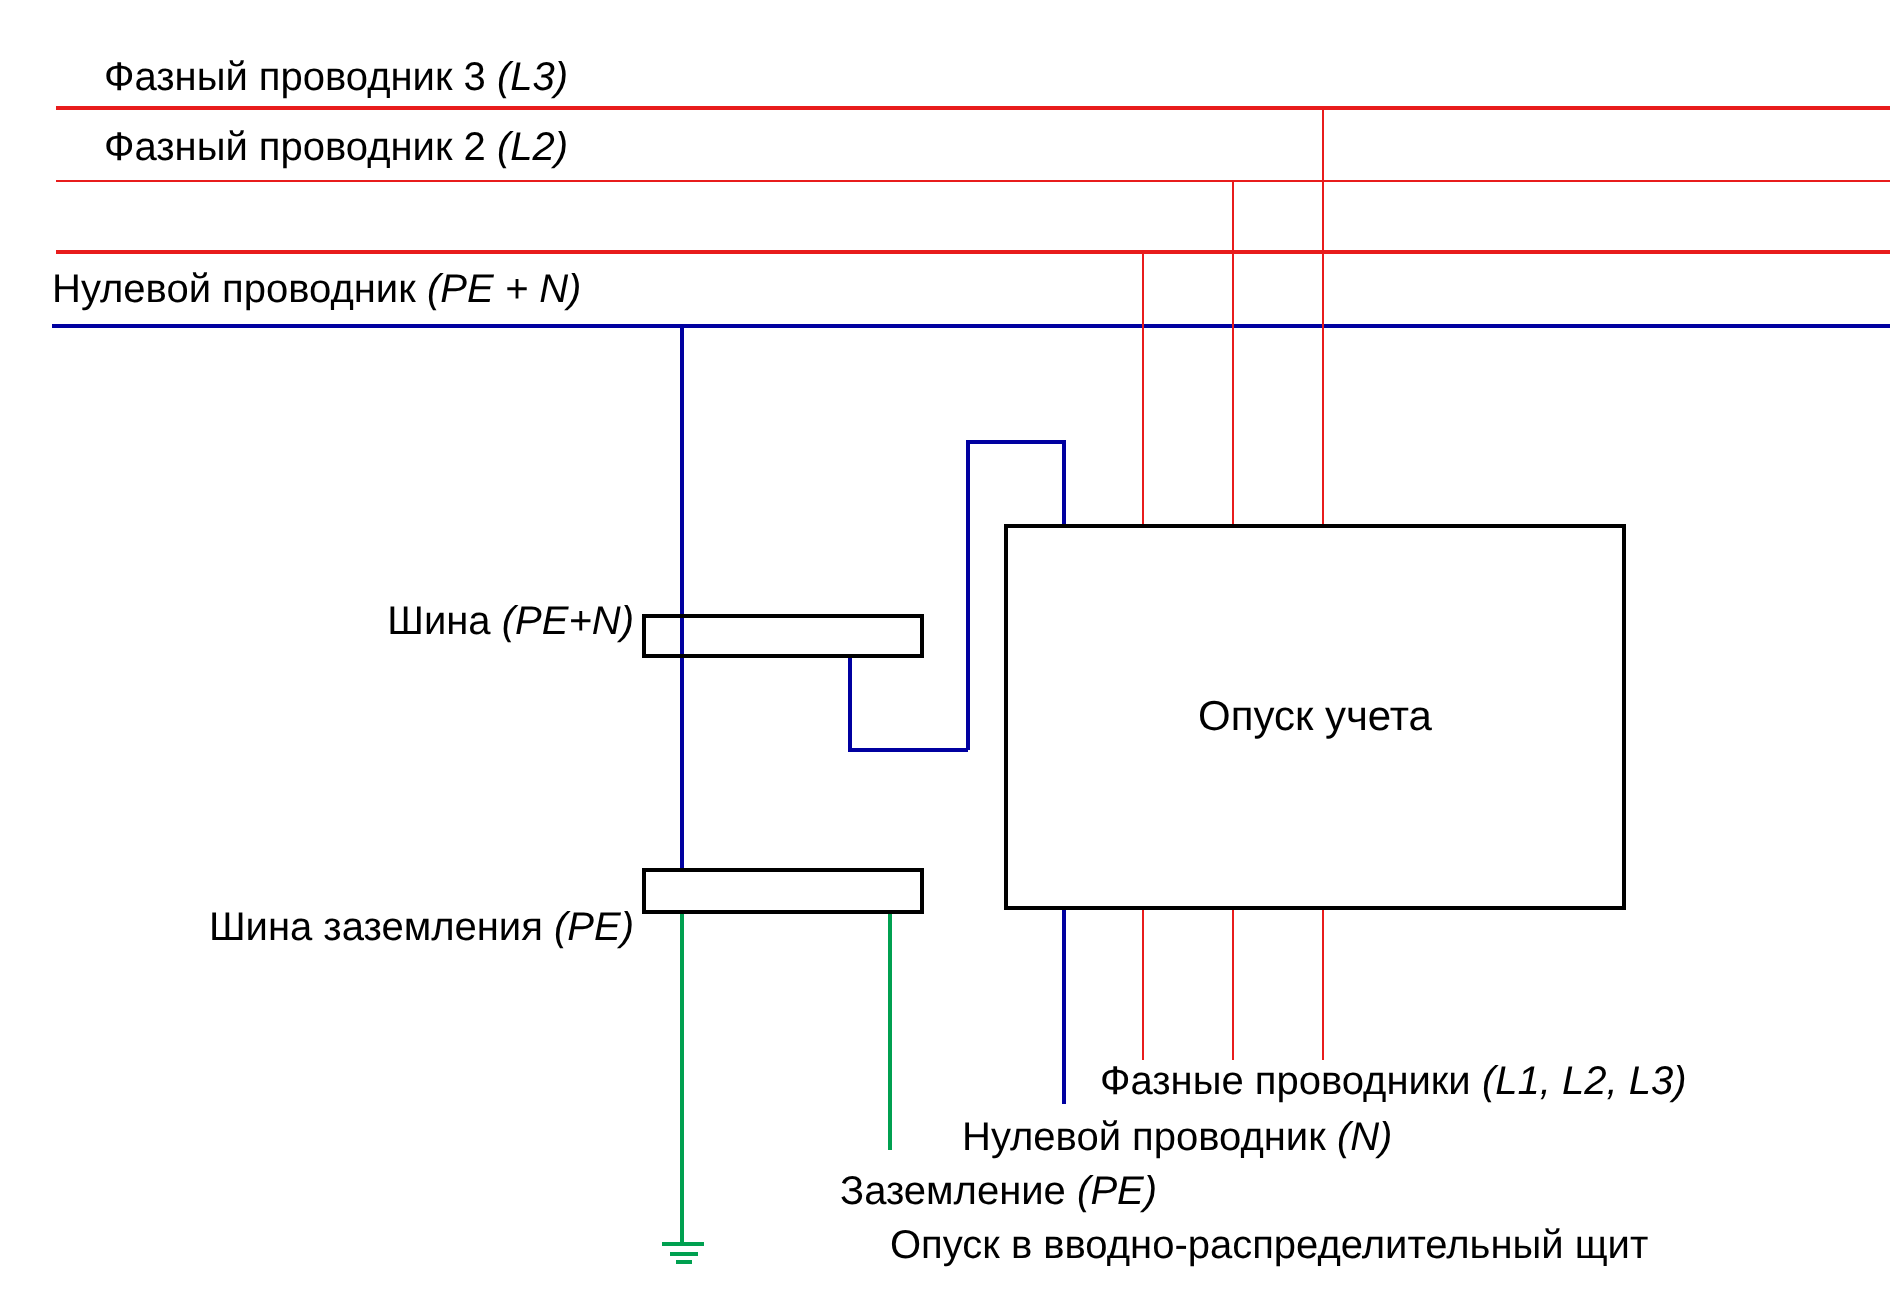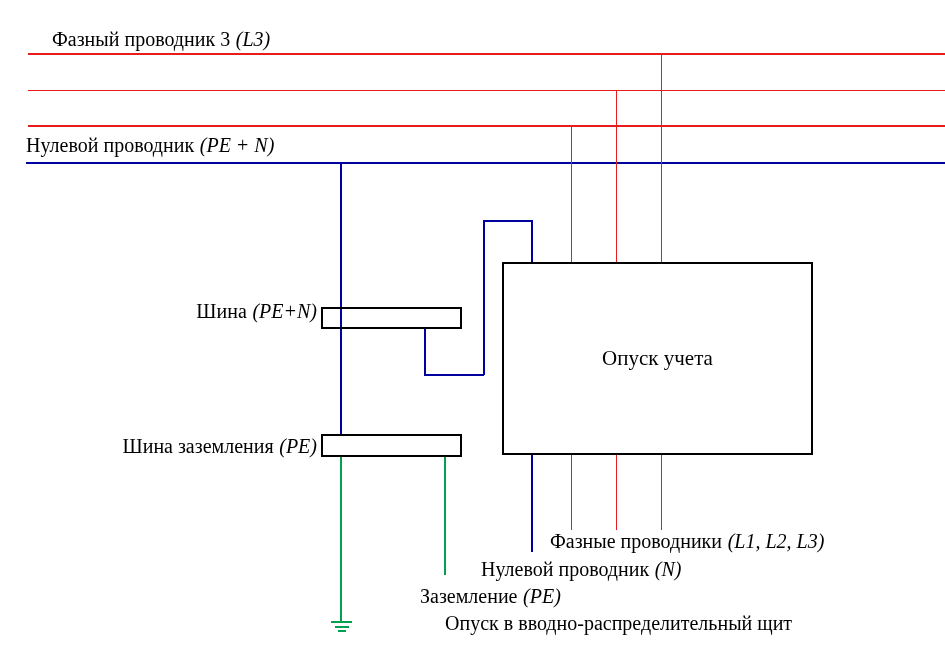--- a/index.html
+++ b/index.html
@@ -1,20 +1,20 @@
 <!DOCTYPE html>
 <html><head>
 <meta charset="utf-8">
 <style>
   html,body{margin:0;padding:0;background:#ffffff;}
   #canvas{
     position:relative;
     width:945px;height:652px;
     background:#ffffff;
-    font-family:Liberation Serif, serif;
+    font-family:Liberation Sans, sans-serif;
     color:#000;
     overflow:hidden;
   }
   .lbl{
     position:absolute;
     font-size:20px;
     line-height:23px;
     white-space:nowrap;
     color:#000;
   }
@@ -44,20 +44,23 @@
 <div id="canvas">
 
   <div class="hline red" style="left:28px;top:53px;width:917px;height:1.5px;"></div>
   <div class="hline red" style="left:28px;top:89.5px;width:917px;height:1.5px;"></div>
   <div class="hline red" style="left:28px;top:125px;width:917px;height:1.5px;"></div>
   <div class="hline blue" style="left:26px;top:161.5px;width:919px;height:2.3px;"></div>
 
   <div class="lbl" style="left:52px;top:28px;">
     <span>Фазный проводник 3</span><span class="it">(L3)</span>
   </div>
+  <div class="lbl" style="left:52px;top:63px;">
+    <span>Фазный проводник 2</span><span class="it">(L2)</span>
+  </div>
   <div class="lbl" style="left:26px;top:134px;">
     <span>Нулевой проводник</span><span class="it">(PE + N)</span>
   </div>
 
   <div class="vline red" style="left:570.5px;top:126px;width:1.5px;height:137px;"></div>
   <div class="vline red" style="left:615.5px;top:90.5px;width:1.5px;height:172px;"></div>
   <div class="vline red" style="left:660.5px;top:54px;width:1.5px;height:209px;"></div>
 
   <div class="vline blue" style="left:340px;top:163px;width:2px;height:271px;"></div>
 
@@ -82,21 +85,21 @@
   <div class="busrect" style="left:321px;top:307px;width:137px;height:18px;"></div>
   <div class="busrect" style="left:321px;top:434px;width:137px;height:19px;"></div>
 
   <div id="meter-box">
     <span class="lbl">Опуск учета</span>
   </div>
 
   <div class="lbl" style="right:628px;top:300px;">
     <span>Шина</span><span class="it">(PE+N)</span>
   </div>
-  <div class="lbl" style="right:628px;top:435px;margin-left:36px;">
+  <div class="lbl" style="right:628px;top:453px;margin-left:36px;">
     <span>Шина заземления</span><span class="it">(PE)</span>
   </div>
 
   <div class="lbl" style="left:550px;top:530px;">
     <span>Фазные проводники</span><span class="it">(L1, L2, L3)</span>
   </div>
   <div class="lbl" style="left:481px;top:558px;">
     <span>Нулевой проводник</span><span class="it">(N)</span>
   </div>
   <div class="lbl" style="left:420px;top:585px;">

